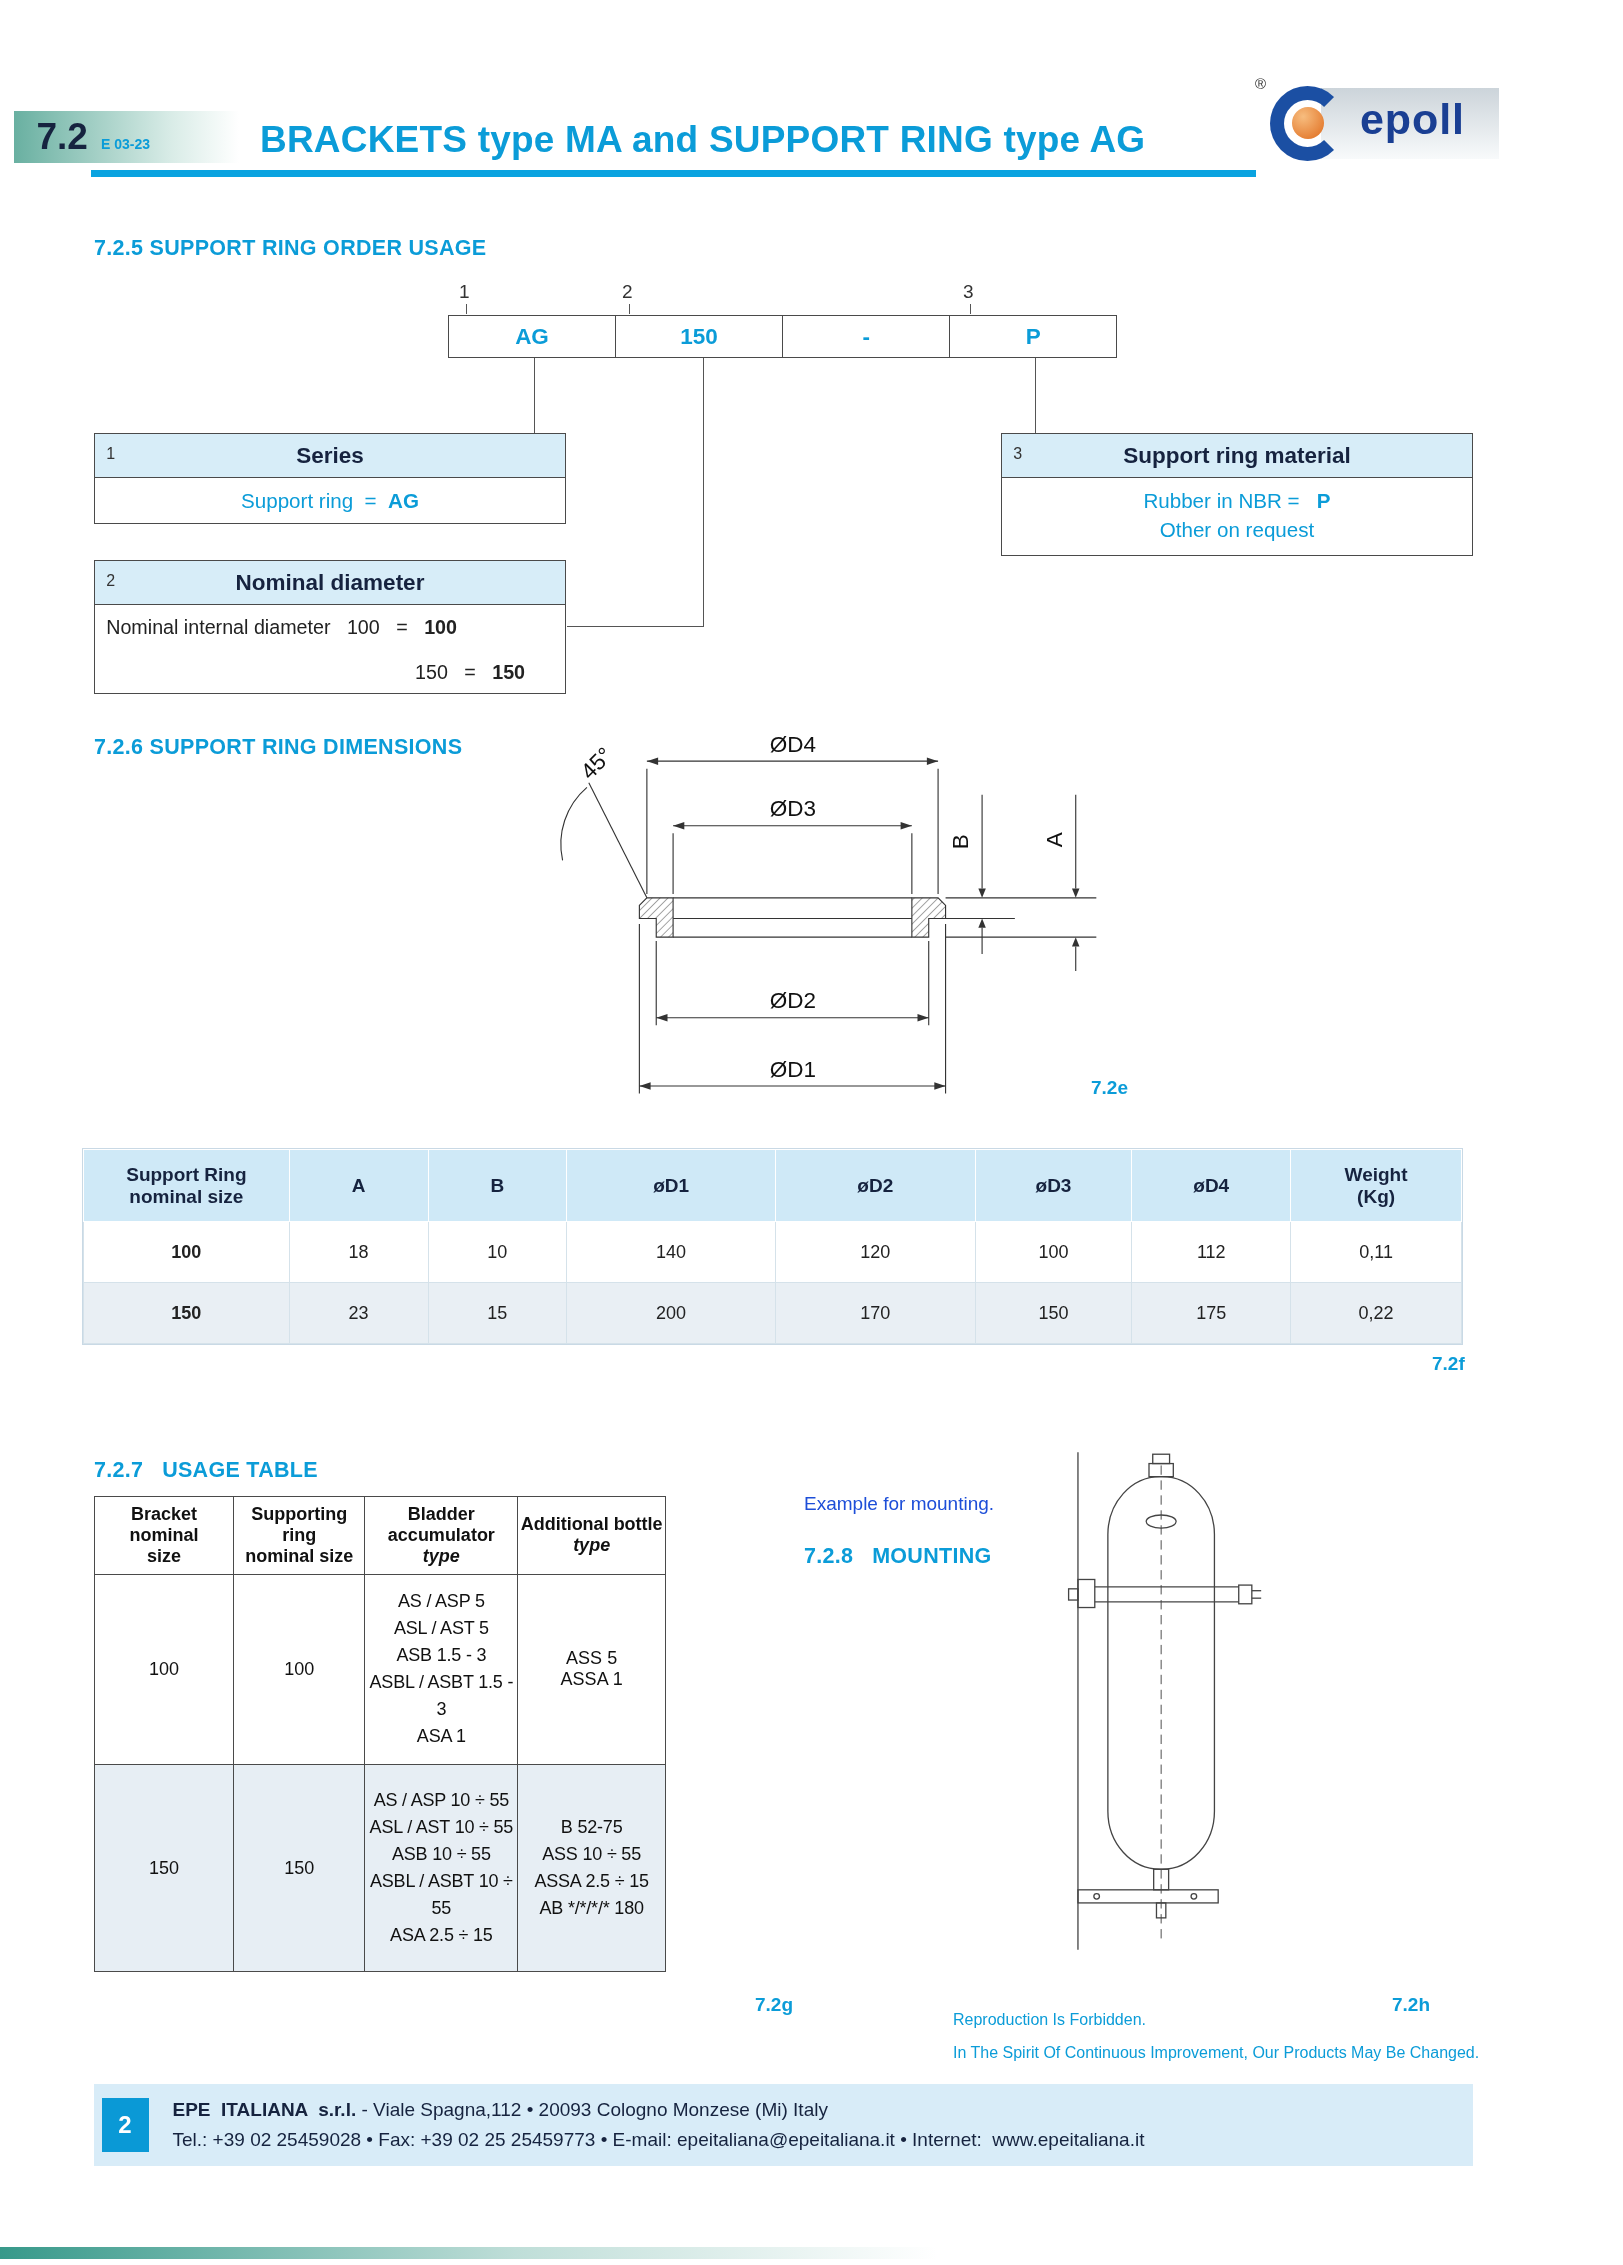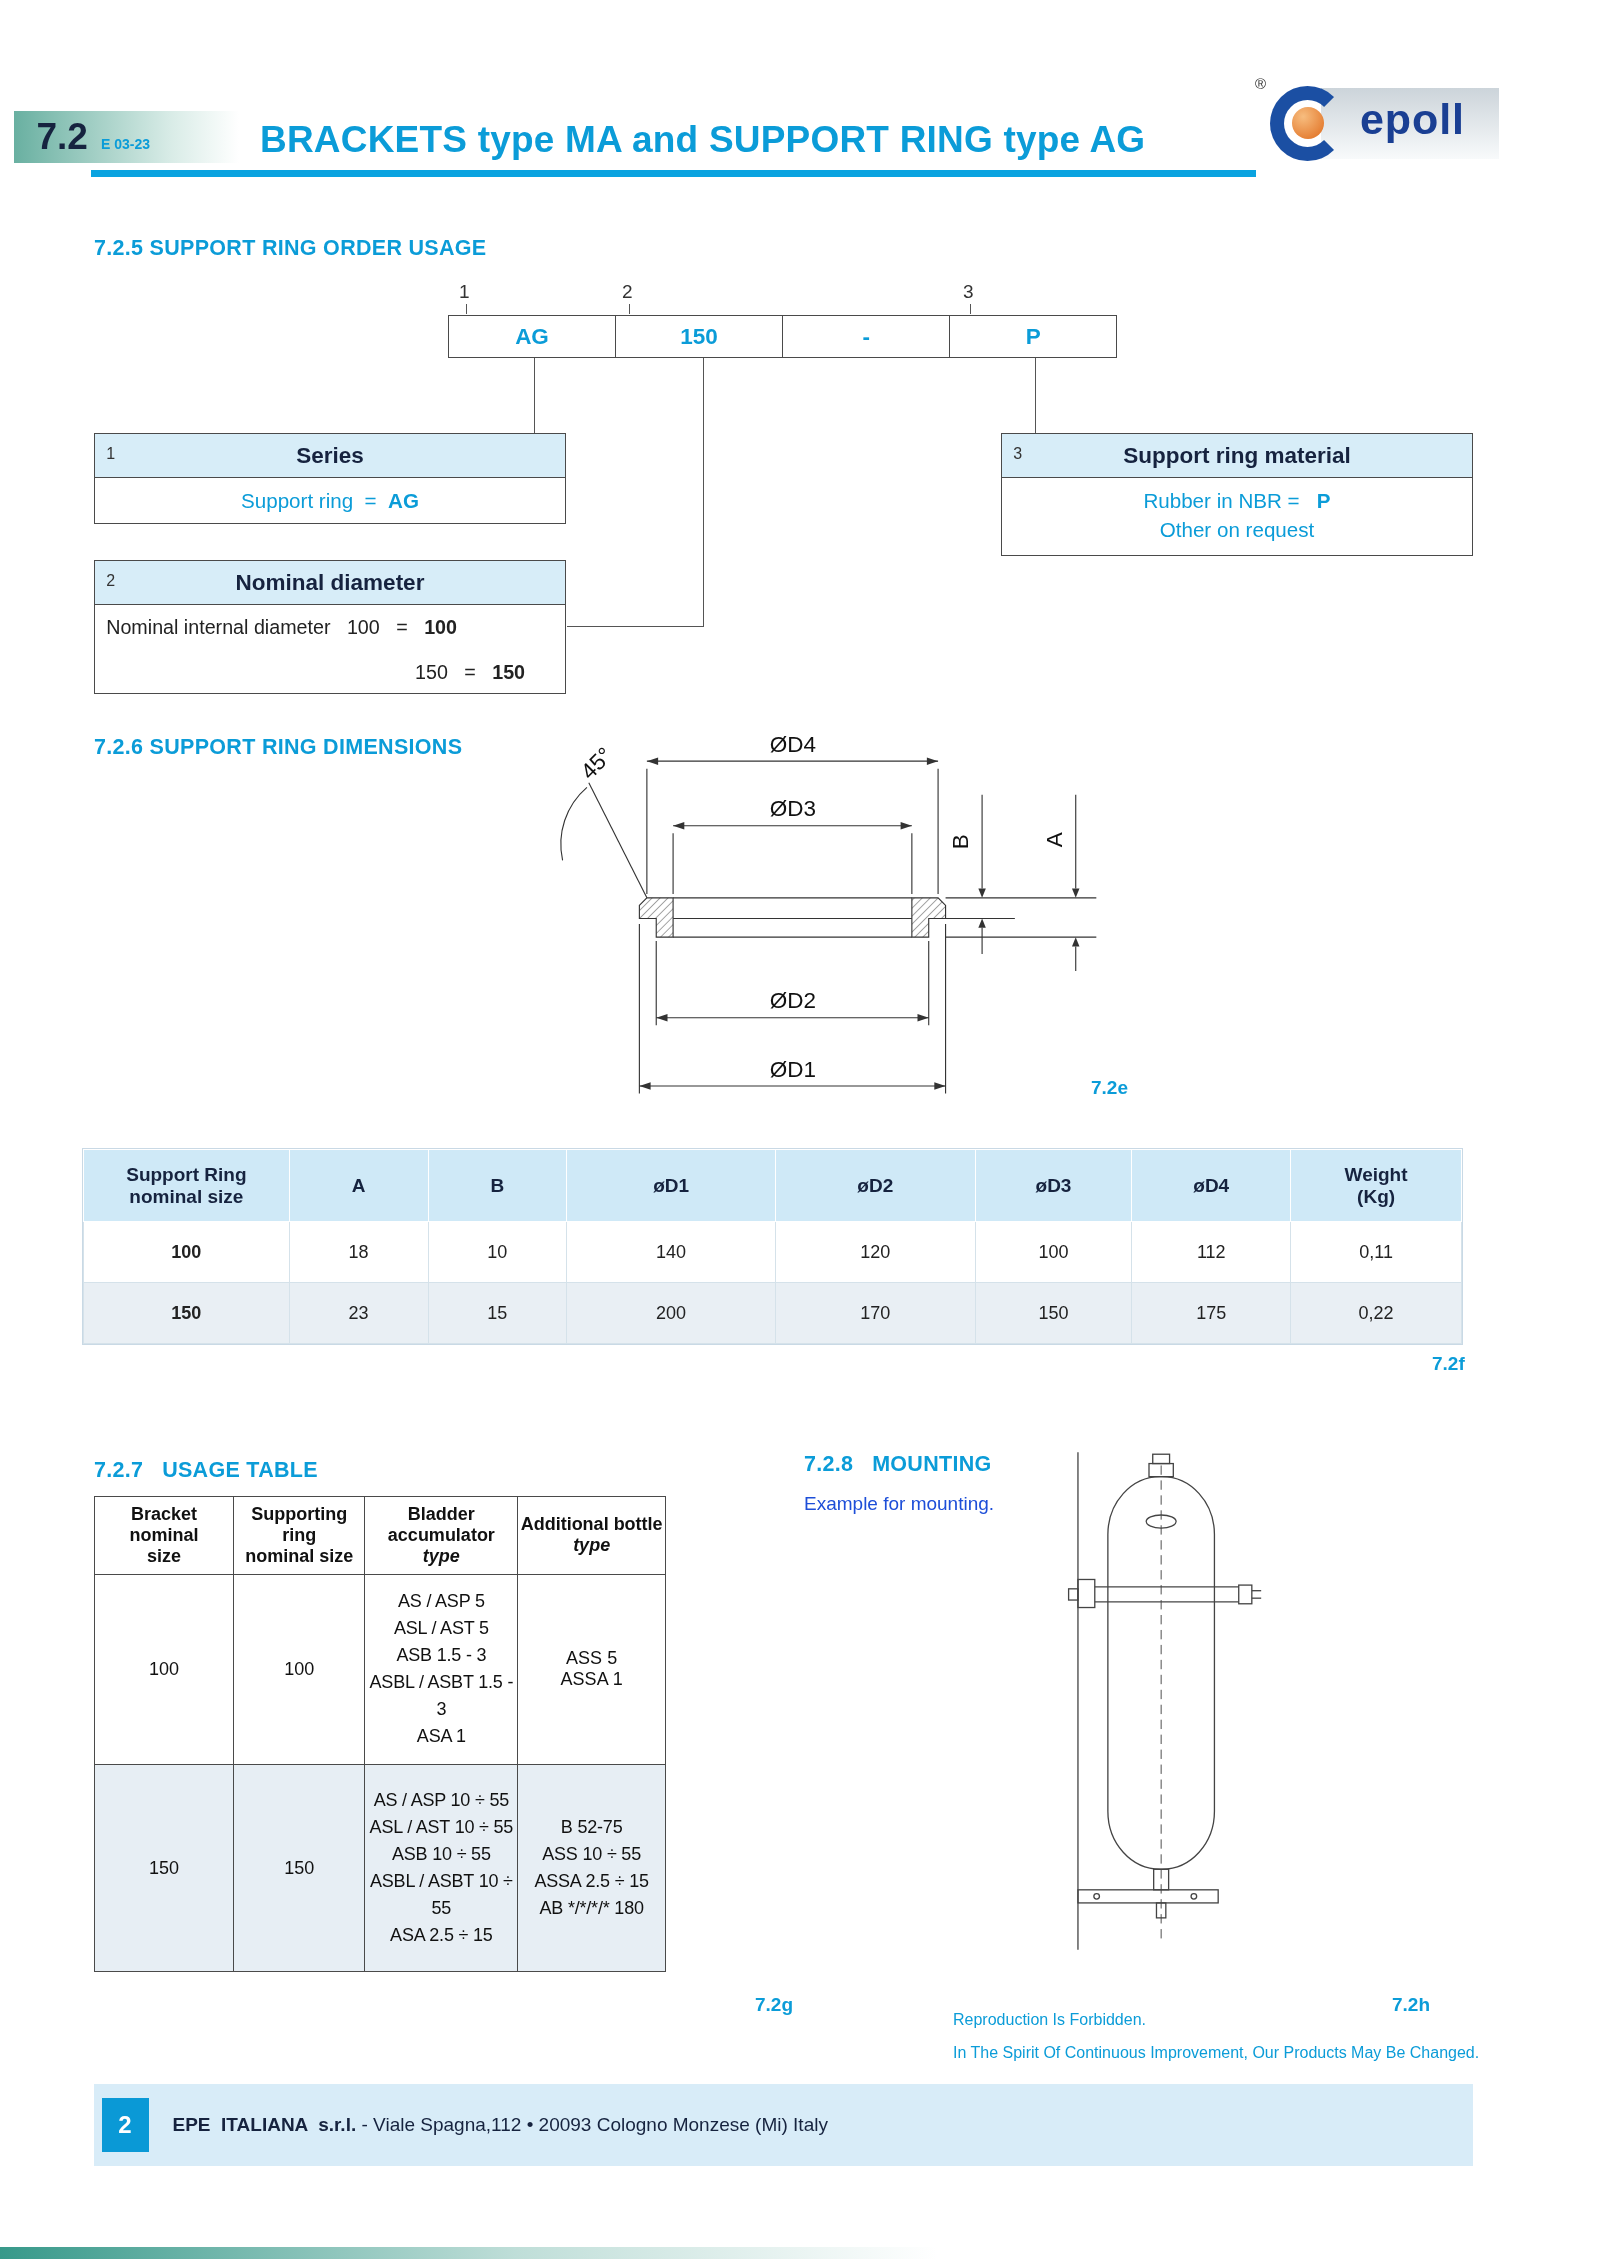--- a/index.html
+++ b/index.html
@@ -22,21 +22,21 @@
           border-radius:50%;border-right-color:transparent;}
   #logo-ball{position:absolute;left:21.5px;top:23.4px;width:32px;height:32px;border-radius:50%;
              background:radial-gradient(circle at 35% 30%,#f7bd7f,#df6b1c);}
   #logo-text{position:absolute;left:90px;top:11.2px;font-size:43px;font-weight:bold;color:#1a3f93;letter-spacing:0.9px;}
 
   
   .sec-h{position:absolute;font-size:21.5px;font-weight:bold;color:#0b9cd8;letter-spacing:0.3px;white-space:pre;}
   #h-order{left:94px;top:236px;}
   #h-dims{left:94px;top:735px;}
   #h-usage{left:94px;top:1458px;}
-  #h-mounting{left:804px;top:1452px;text-align:center;}
+  #h-mounting{left:804px;top:1544px;text-align:center;}
   #mounting-sub{position:absolute;left:804px;top:1493px;font-size:19px;color:#1d4ed8;}
 
   
   .pos-num{position:absolute;top:281px;font-size:19px;color:#333;}
   #pos1{left:459px;} #pos2{left:622px;} #pos3{left:963px;}
   .tick{position:absolute;top:304px;width:0.9px;height:10.3px;background:#555;}
   #tick1{left:466px;} #tick2{left:629px;} #tick3{left:970px;}
   #code-row{position:absolute;left:448px;top:315px;display:flex;}
   .code-cell{width:168px;height:43px;border:0.9px solid #4a4a4a;margin-left:-0.9px;background:#fff;
              display:flex;align-items:center;justify-content:center;
@@ -389,18 +389,19 @@
 
   <div id="notice1" class="notice">Reproduction Is Forbidden.</div>
   <div id="notice2" class="notice">In The Spirit Of Continuous Improvement, Our Products May Be Changed.</div>
 
   <div id="footer-band">
     <div id="page-num">2</div>
     <div id="footer-text">
       <div>
         <span class="bold pre">EPE  ITALIANA  s.r.l.</span><span class="pre"> - Viale Spagna,112 • 20093 Cologno Monzese (Mi) Italy</span>
       </div>
+      <div class="pre">Tel.: +39 02 25459028 • Fax: +39 02 25 25459773 • E-mail: epeitaliana@epeitaliana.it • Internet:  www.epeitaliana.it</div>
     </div>
   </div>
   <div id="bottom-strip"></div>
 
 </div>
 
 
 </body></html>

